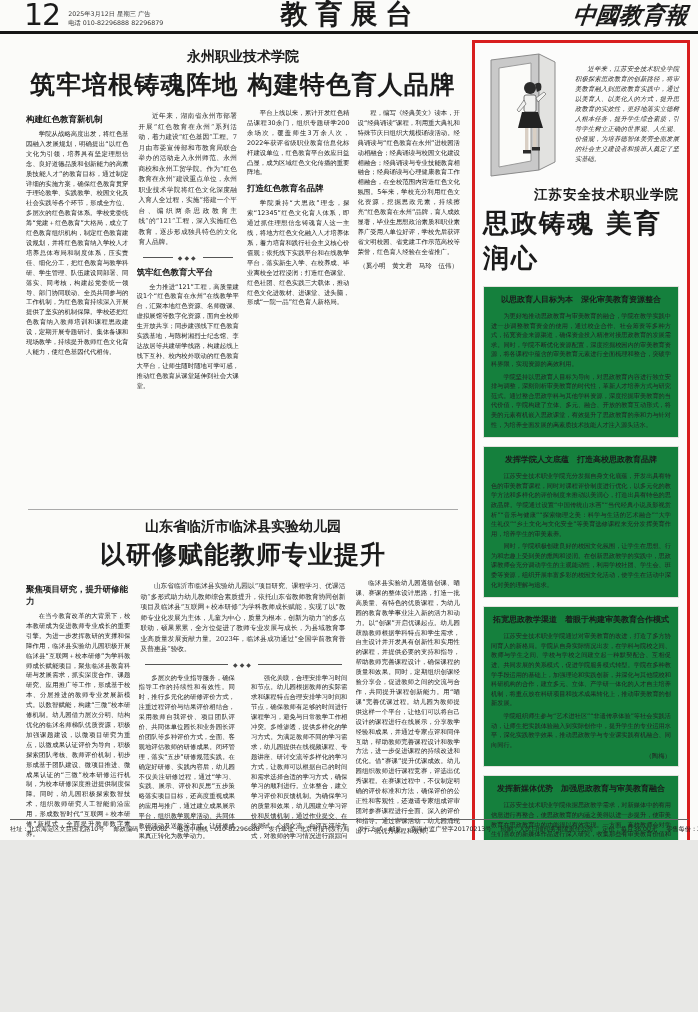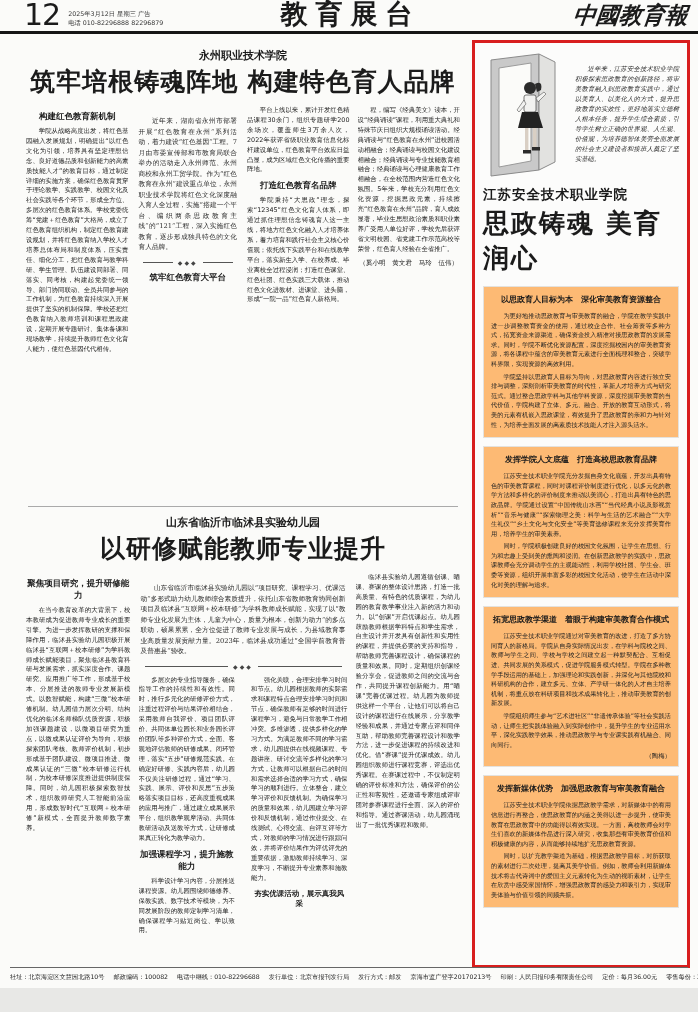--- a/index.html
+++ b/index.html
@@ -1,54 +1,54 @@
 <!DOCTYPE html>
 <html><head>
 <meta charset="utf-8">
 <style>
   html,body{margin:0;padding:0;background:#e8e8e6;}
-  #paper{position:relative;width:698px;height:988px;background:#fbfbf9;color:#1b1b1b;
+  #paper{position:relative;width:698px;height:840px;background:#fbfbf9;color:#1b1b1b;
          font-family:"DejaVu Sans","Liberation Sans",sans-serif;overflow:hidden;}
 
   
   #header{position:absolute;top:0;left:0;right:0;height:34px;display:flex;align-items:flex-end;
           padding:0 10px 2px 24px;box-sizing:border-box;border-bottom:3px solid #161616;}
   .pageno{font-size:30px;font-weight:400;line-height:28px;letter-spacing:-1px;}
   .hdr-meta{margin-left:8px;display:flex;flex-direction:column;gap:1px;font-size:6.3px;color:#333;line-height:8px;padding-bottom:2px;}
   .hdr-title{flex:1;text-align:center;font-size:27px;font-weight:bold;letter-spacing:8px;line-height:30px;}
   .masthead{width:150px;text-align:right;font-family:"DejaVu Serif","Liberation Serif",serif;
             font-weight:bold;font-style:italic;font-size:23px;line-height:28px;transform:skewX(-6deg);}
 
   
   #left{position:absolute;top:40px;left:26px;width:434px;height:942px;overflow:hidden;}
-  .kicker{text-align:center;font-size:11px;font-weight:bold;margin:8px 0 2px;}
+  .kicker{text-align:center;font-size:14px;font-weight:bold;margin:8px 0 2px;}
   .headline1{text-align:center;font-size:25px;font-weight:bold;letter-spacing:1px;margin:0 0 8px;}
   .cols{display:flex;gap:8px;}
   .col{flex:1;overflow:hidden;}
-  .subhead{font-size:8.5px;font-weight:bold;text-align:center;margin:5px 0 4px;}
+  .subhead{font-size:8.5px;font-weight:bold;text-align:left;margin:5px 0 4px;}
   .body{font-size:6.4px;line-height:9.9px;text-align:justify;text-indent:2em;margin:0 0 3px;color:#222;}
   .lead{font-family:"DejaVu Serif","Liberation Serif",serif;font-size:6.7px;line-height:10.5px;
-        text-align:justify;text-indent:2em;color:#2a2a2a;margin:10px 2px 0;}
+        text-align:justify;text-indent:2em;color:#2a2a2a;margin:2px 2px 0;}
   .divider{display:flex;align-items:center;gap:5px;margin:6px 6px;}
   .divider::before,.divider::after{content:"";flex:1;border-top:1px solid #555;}
   .divider span{font-size:6px;color:#444;letter-spacing:2px;}
   .byline{font-size:6.6px;text-align:center;margin-top:4px;color:#222;}
   .art-sep{border:none;border-top:1px solid #aaa;margin:8px 2px 0;}
   .bold-line{font-size:7.5px;font-weight:bold;text-align:center;margin-top:5px;}
 
   
   #feature{position:absolute;top:40px;right:8px;width:218px;height:928px;border:3px solid #d81e1e;
            background:#fcfcfb;box-sizing:border-box;padding:7px 8px;overflow:hidden;}
   .feat-top{display:flex;gap:6px;}
   .illus{width:86px;height:128px;flex:0 0 auto;}
   .feat-intro{flex:1;font-family:"DejaVu Serif","Liberation Serif",serif;font-style:italic;
               font-size:6.3px;line-height:10px;text-align:justify;text-indent:2em;color:#2c2c2c;margin-top:14px;}
-  .feat-kicker{text-align:left;font-size:13.5px;font-weight:bold;margin:8px 0 2px;letter-spacing:1px;}
+  .feat-kicker{text-align:right;font-size:13.5px;font-weight:bold;margin:8px 0 2px;letter-spacing:1px;}
   .feat-headline{text-align:left;font-size:26px;font-weight:bold;letter-spacing:2px;margin:0 0 10px;}
-  .feat-section{border:1px solid #e4e2de;padding:7px 7px 5px;margin-bottom:8px;background:#fdba74;}
+  .feat-section{border:1px solid #e4e2de;padding:7px 7px 5px;margin-bottom:8px;background:#15803d;}
   .feat-subhead{font-size:8px;font-weight:bold;text-align:center;margin:0 0 6px;}
   .feat-body{font-size:6.2px;line-height:9.6px;text-align:justify;text-indent:2em;margin:0 0 3px;color:#222;}
   .feat-byline{font-size:6.4px;text-align:right;color:#222;margin-top:2px;}
 
   
   #footer{position:absolute;left:10px;right:10px;bottom:6px;border-top:1px solid #666;
           padding-top:5px;display:flex;gap:9px;font-size:6.2px;color:#222;white-space:nowrap;}
 </style>
 </head>
 <body>
@@ -74,20 +74,21 @@
         <div class="col">
           <div class="subhead">构建红色教育新机制</div>
           <p class="body">学院从战略高度出发，将红色基因融入发展规划，明确提出“以红色文化为引领，培养具有坚定理想信念、良好道德品质和创新能力的高素质技能人才”的教育目标，通过制定详细的实施方案，确保红色教育贯穿于理论教学、实践教学、校园文化及社会实践等各个环节，形成全方位、多层次的红色教育体系。学校党委统筹“党建＋红色教育”大格局，成立了红色教育组织机构，制定红色教育建设规划，并将红色教育纳入学校人才培养总体布局和制度体系，压实责任、细化分工，把红色教育与教学科研、学生管理、队伍建设同部署、同落实、同考核，构建起党委统一领导、部门协同联动、全员共同参与的工作机制，为红色教育持续深入开展提供了坚实的机制保障。学校还把红色教育纳入教师培训和课程思政建设，定期开展专题研讨、集体备课和现场教学，持续提升教师红色文化育人能力，使红色基因代代相传。</p>
         </div>
         <div class="col">
           <p class="lead">近年来，湖南省永州市部署开展“红色教育在永州”系列活动，着力建设“红色基因”工程。7月由市委宣传部和市教育局联合举办的活动走入永州师范、永州商校和永州工贸学院。作为“红色教育在永州”建设重点单位，永州职业技术学院将红色文化深度融入育人全过程，实施“搭建一个平台、编织两条思政教育主线”的“121”工程，深入实施红色教育，逐步形成独具特色的文化育人品牌。</p>
           <div class="divider">
               <span>◆◆◆</span>
             </div>
           <div class="subhead">筑牢红色教育大平台</div>
+          <p class="body">全力推进“121”工程，高质量建设1个“红色教育在永州”在线教学平台，汇聚本地红色资源、名师微课、虚拟展馆等数字化资源，面向全校师生开放共享；同步建强线下红色教育实践基地，与陈树湘烈士纪念馆、李达故居等共建研学线路，构建起线上线下互补、校内校外联动的红色教育大平台，让师生随时随地可学可感，推动红色教育从课堂延伸到社会大课堂。</p>
         </div>
         <div class="col">
           <p class="body">平台上线以来，累计开发红色精品课程30余门，组织专题研学200余场次，覆盖师生3万余人次，2022年获评省级职业教育信息化标杆建设单位，红色教育平台效应日益凸显，成为区域红色文化传播的重要阵地。</p>
           <div class="subhead">打造红色教育名品牌</div>
           <p class="body">学院秉持“大思政”理念，探索“12345”红色文化育人体系，即通过抓住理想信念铸魂育人这一主线，将地方红色文化融入人才培养体系，着力培育和践行社会主义核心价值观；依托线下实践平台和在线教学平台，落实新生入学、在校养成、毕业离校全过程浸润；打造红色课堂、红色社团、红色实践三大载体，推动红色文化进教材、进课堂、进头脑，形成“一院一品”红色育人新格局。</p>
         </div>
         <div class="col">
           <p class="body">程，编写《经典美文》读本，开设“经典诵读”课程，利用重大典礼和特殊节庆日组织大规模诵读活动。经典诵读与“红色教育在永州”进校园活动相融合；经典诵读与校园文化建设相融合；经典诵读与专业技能教育相融合；经典诵读与心理健康教育工作相融合，在全校范围内营造红色文化氛围。5年来，学校充分利用红色文化资源，挖掘思政元素，持续擦亮“红色教育在永州”品牌，育人成效显著，毕业生思想政治素质和职业素养广受用人单位好评，学校先后获评省文明校园、省党建工作示范高校等荣誉，红色育人经验在全省推广。</p>
           <div class="byline">（奚小明　黄文君　马玲　伍伟）</div>
         </div>

